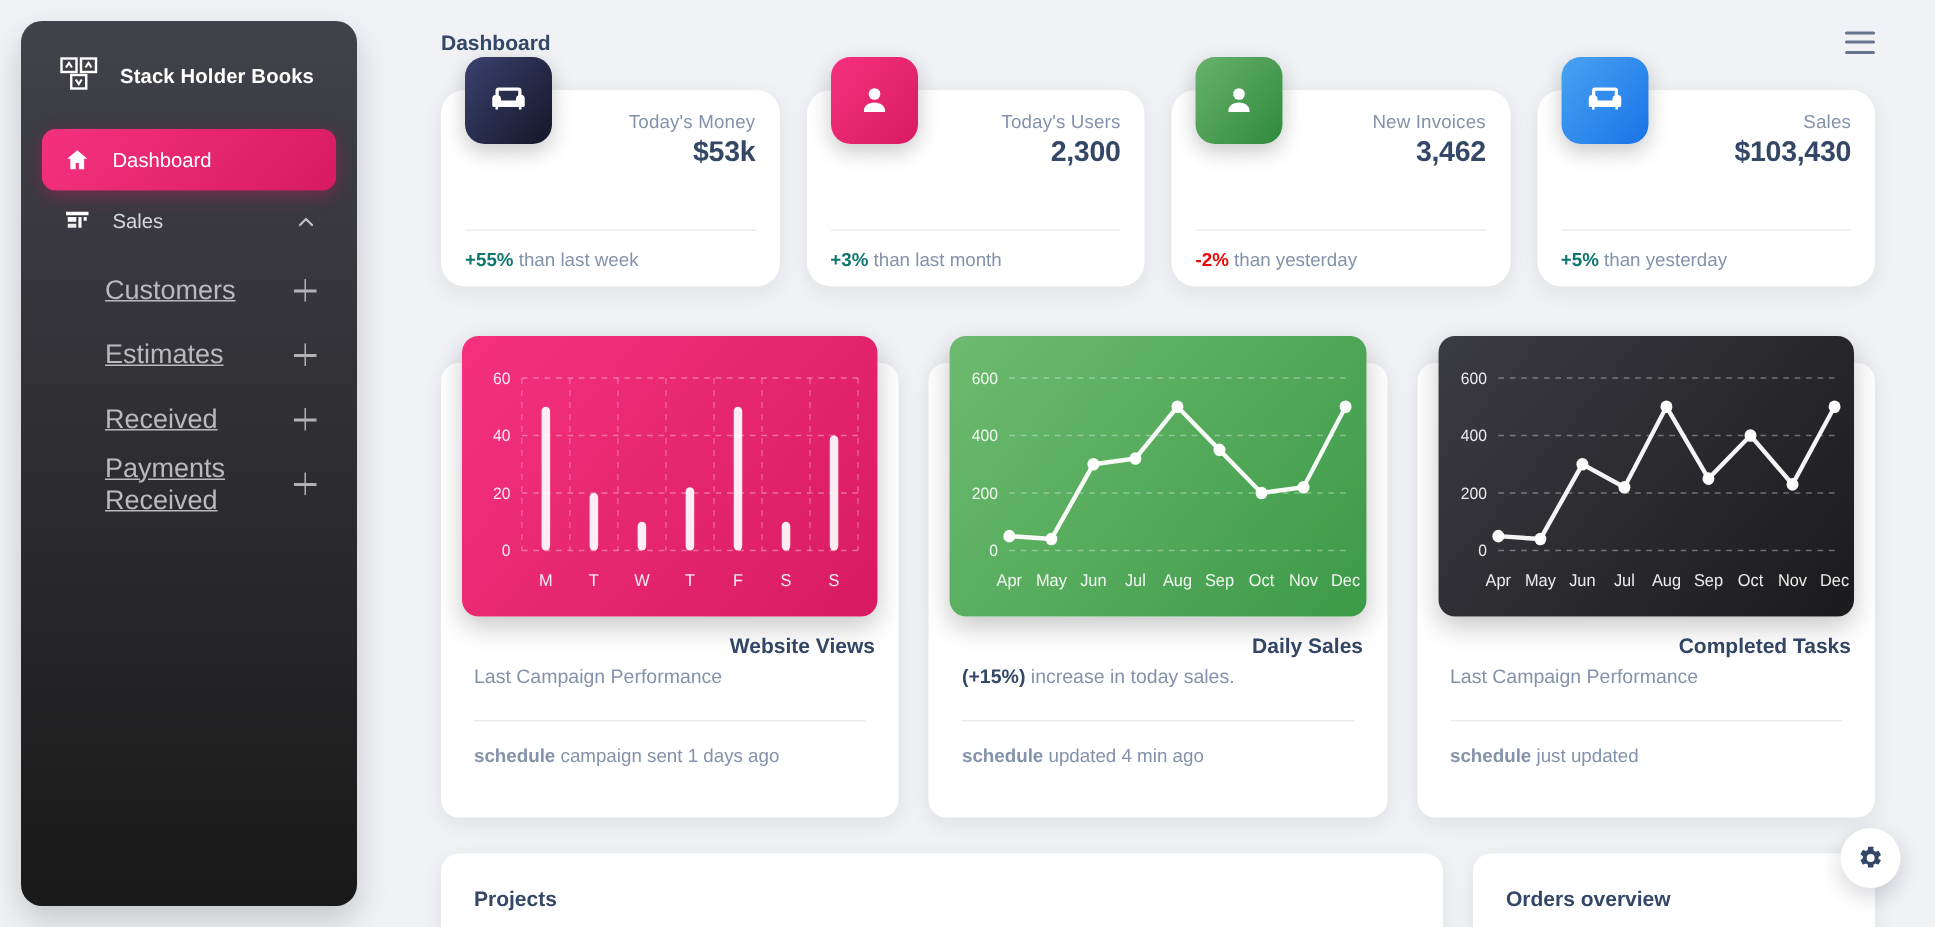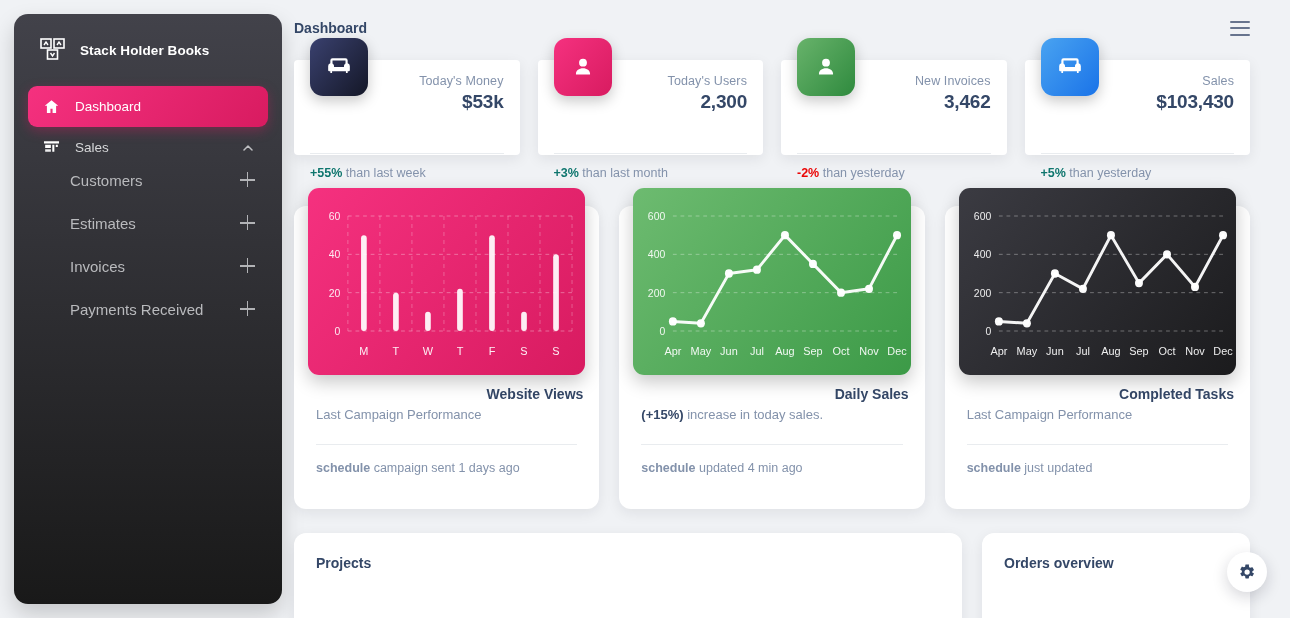--- a/index.html
+++ b/index.html
@@ -15,21 +15,21 @@
     font-family: "Liberation Sans", sans-serif;
     color: #344767;
     position: relative;
   }
 
   
   #sidebar {
     position: absolute;
     left: 14px;
     top: 14px;
-    width: 268px;
+    width: 224px;
     height: 590px;
     background: linear-gradient(180deg, #42424a 0%, #191919 100%);
     border-radius: 14px;
     box-shadow: 0 10px 22px rgba(0,0,0,.18);
     overflow: hidden;
     padding-top: 4px;
   }
 
   .brand {
     display: flex;
@@ -68,26 +68,28 @@
   .nav-item .nav-icon {
     width: 20px; height: 20px; flex: none;
     display: flex; align-items: center; justify-content: center;
   }
   .nav-item .nav-label { flex: 1; }
   .nav-caret { width: 14px; height: 14px; opacity: .85; }
 
   .nav-sub { margin-top: 4px; }
   .nav-sub-item {
     display: flex;
+    align-items: center;
     height: 43px;
     padding: 0 13px 0 42px;
     color: #b9babd;
-    font-size: 15px;
+    font-size: 18px;
     cursor: pointer;
     border-radius: 9px;
+    text-decoration: underline;
   }
   .nav-sub-item .sub-label { flex: 1; }
   .plus-icon {
     width: 15px; height: 15px;
     position: relative;
     opacity: .85;
   }
   .plus-icon::before, .plus-icon::after {
     content: "";
     position: absolute;
@@ -131,23 +133,23 @@
   
   .stats-row {
     display: flex;
     gap: 18px;
     padding: 0 14px;
     margin-top: 4px;
   }
   .stat-card {
     flex: 1;
     background: #fff;
-    border-radius: 4px;
+    border-radius: 16px;
     box-shadow: 0 4px 14px rgba(20,20,43,.08);
-    height: 95px;
+    height: 131px;
     position: relative;
     padding: 14px 16px 0 16px;
   }
   .stat-top {
     display: flex;
     justify-content: flex-end;
     align-items: flex-start;
     height: 70px;
   }
   .stat-icon {
@@ -369,21 +371,21 @@
         <span class="sub-label">Customers</span>
         <span class="plus-icon"></span>
       </div>
 
       <div class="nav-sub-item">
         <span class="sub-label">Estimates</span>
         <span class="plus-icon"></span>
       </div>
 
       <div class="nav-sub-item">
-        <span class="sub-label">Invoices</span>
+        <span class="sub-label">Received</span>
         <span class="plus-icon"></span>
       </div>
 
       <div class="nav-sub-item">
         <span class="sub-label">Payments Received</span>
         <span class="plus-icon"></span>
       </div>
 
     </div>
   </nav>

